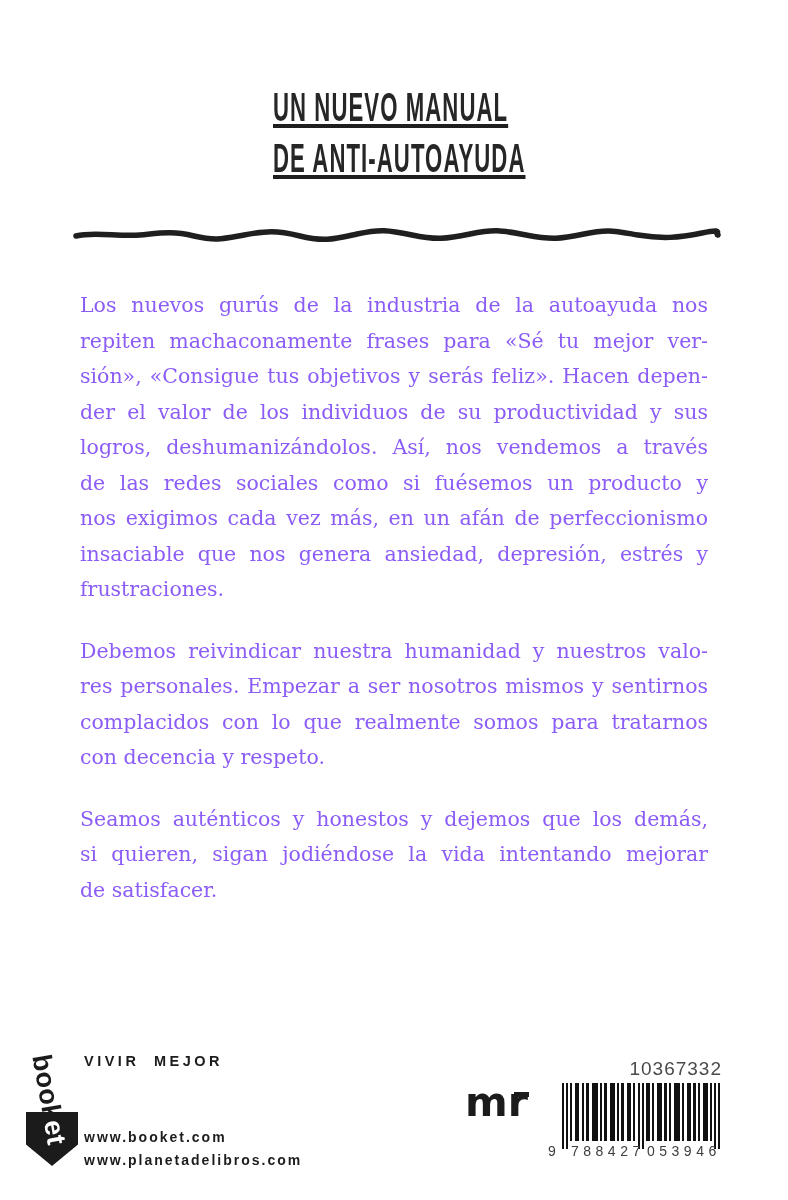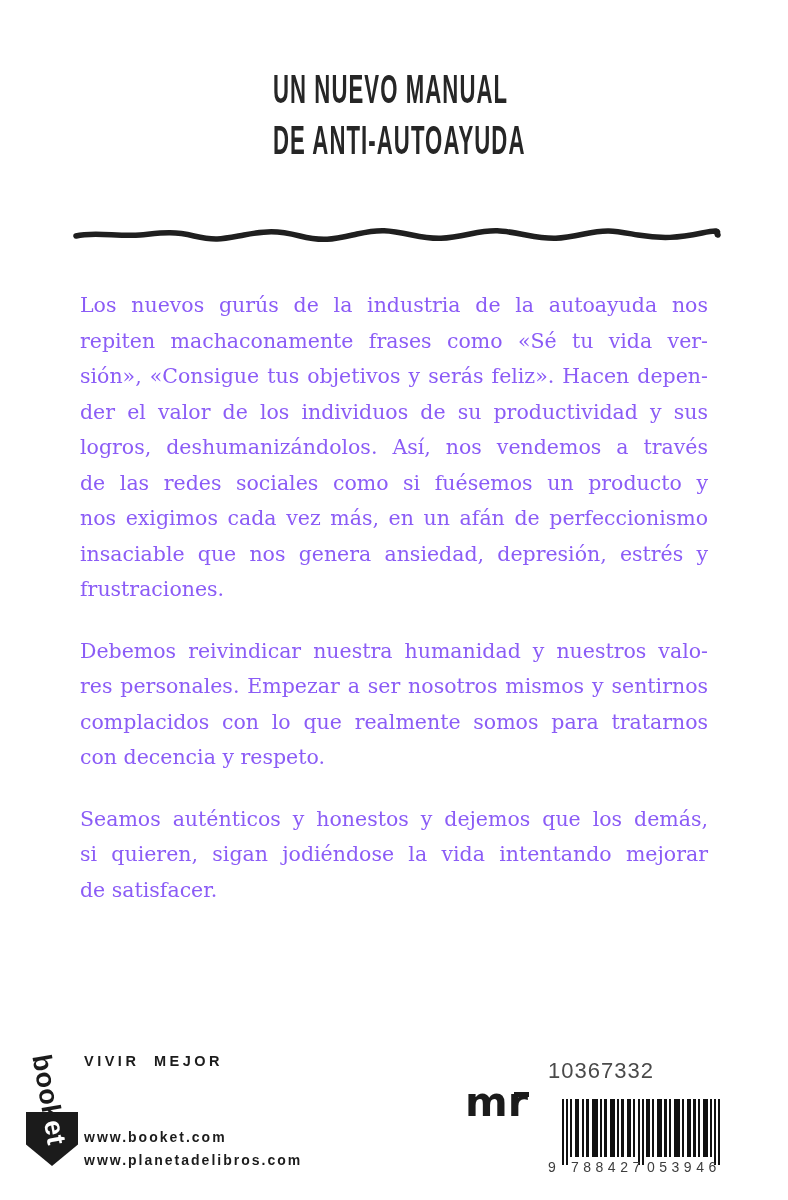--- a/index.html
+++ b/index.html
@@ -8,21 +8,21 @@
     width:788px;height:1200px;
     margin:0 auto;
     background:#ffffff;
     overflow:hidden;
     font-family:"Liberation Sans",sans-serif;
     color:#1f1f1f;
   }
 
   
   .title-block{
-    position:absolute;left:273px;top:64px;
+    position:absolute;left:273px;top:82px;text-decoration:underline;
   }
   .title-line{
     font-family:"Liberation Sans",sans-serif;
     font-weight:bold;
     font-size:41px;
     line-height:51px;
     letter-spacing:2px;
     color:#262626;
     transform:scaleX(0.54);
     transform-origin:left top;
@@ -58,22 +58,23 @@
   .pefc svg{display:block;margin:0 auto;}
   .pefc-name{
     font-weight:bold;font-size:14px;letter-spacing:3px;margin-top:1px;
   }
   .pefc-cert{
     font-size:6.5px;letter-spacing:.2px;margin-top:1px;white-space:nowrap;
   }
 
   .barcode-block{position:absolute;left:548px;top:1058px;width:176px;}
   .barcode-sku{
-    font-size:22px;letter-spacing:1px;color:#4a4a4a;
-    padding-right:2px;margin-bottom:15px;
+    text-align:right;
+    font-size:19px;letter-spacing:1px;color:#4a4a4a;
+    padding-right:2px;margin-bottom:3px;
   }
   .barcode-svg{display:block;}
 
   .booket-logo{position:absolute;left:24px;top:1050px;width:66px;height:118px;}
   .booket-shield{
     position:absolute;left:2px;top:62px;width:52px;height:54px;
     background:#1b1b1b;
     -webkit-clip-path:polygon(0 0,100% 0,100% 60%,50% 100%,0 60%);
     clip-path:polygon(0 0,100% 0,100% 60%,50% 100%,0 60%);
   }
@@ -118,21 +119,21 @@
     <div class="title-line">DE ANTI-AUTOAYUDA</div>
   </div>
 
   <svg class="divider" viewBox="0 0 650 18" preserveAspectRatio="none">
     <path d="M4,10 C22,5 46,11 68,9 S100,5 122,10 S150,13 172,9 S204,4 228,10 S262,13 285,8 S316,4 340,9 S374,13 398,8 S428,4 454,9 S488,13 512,8 S542,5 566,9 S606,12 630,7 S642,8 646,9" fill="none" stroke="#1f1f1f" stroke-width="5.5" stroke-linecap="round"></path>
   </svg>
 
   <div class="body-text">
       <div class="para">
         <div class="bline">Los nuevos gurús de la industria de la autoayuda nos</div>
-        <div class="bline">repiten machaconamente frases como «Sé tu vida ver-</div>
+        <div class="bline">repiten machaconamente frases para «Sé tu mejor ver-</div>
         <div class="bline">sión», «Consigue tus objetivos y serás feliz». Hacen depen-</div>
         <div class="bline">der el valor de los individuos de su productividad y sus</div>
         <div class="bline">logros, deshumanizándolos. Así, nos vendemos a través</div>
         <div class="bline">de las redes sociales como si fuésemos un producto y</div>
         <div class="bline">nos exigimos cada vez más, en un afán de perfeccionismo</div>
         <div class="bline">insaciable que nos genera ansiedad, depresión, estrés y</div>
         <div class="bline last">frustraciones.</div>
       </div>
       <div class="para">
         <div class="bline">Debemos reivindicar nuestra humanidad y nuestros valo-</div>

